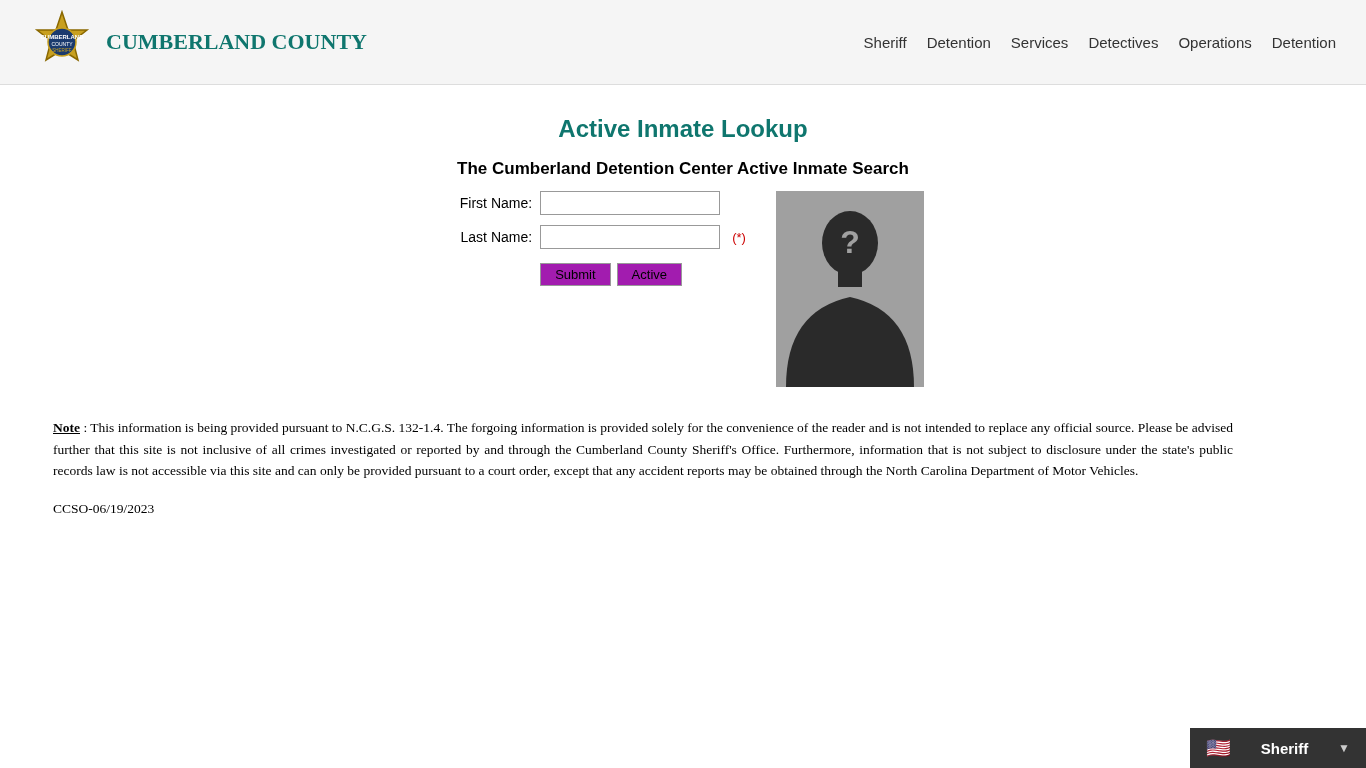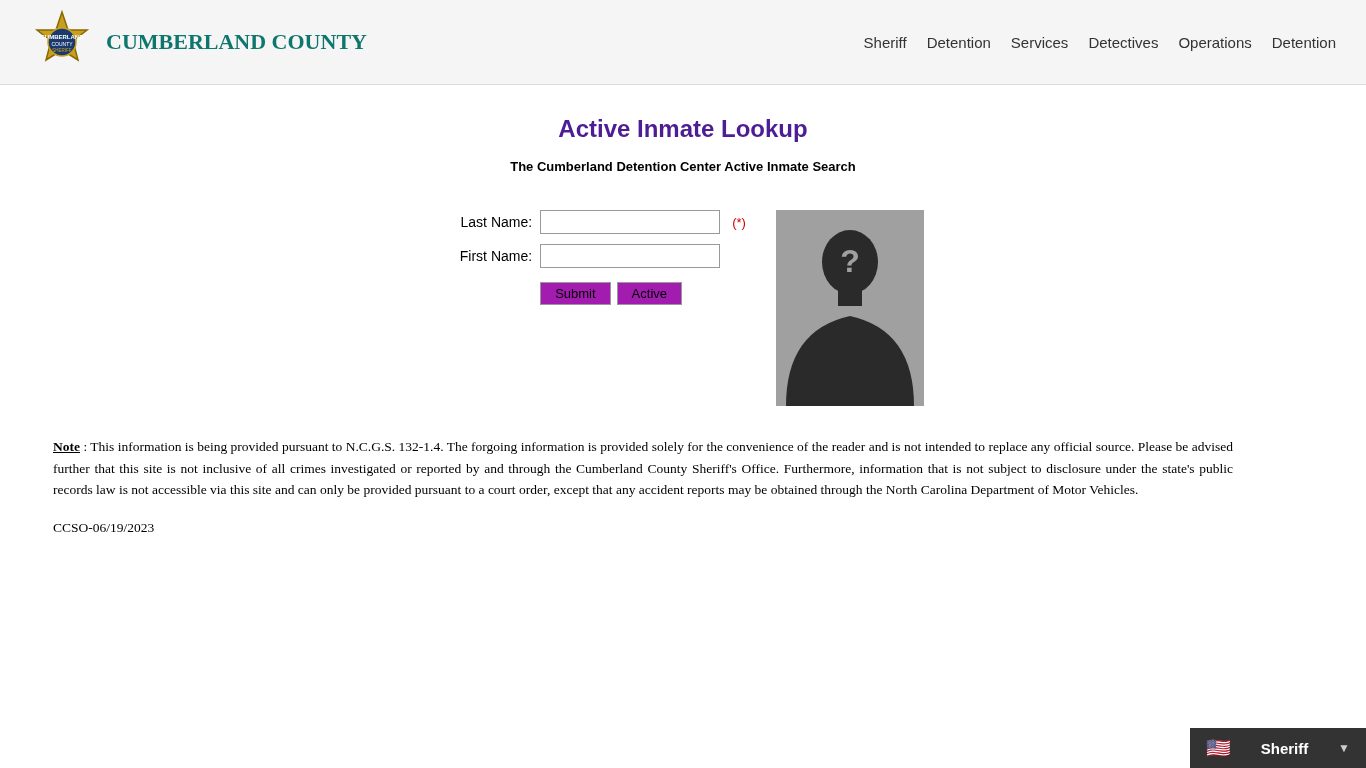--- a/index.html
+++ b/index.html
@@ -48,28 +48,28 @@
     
     #main {
       max-width: 1300px;
       margin: 0 auto;
       padding: 30px 20px 40px;
     }
     #page-title {
       text-align: center;
       font-size: 24px;
       font-weight: bold;
-      color: #4c1d95;
+      color: #0f766e;
       margin-bottom: 16px;
     }
     #page-subtitle {
       text-align: center;
-      font-size: 13px;
-      font-weight: bold;
-      margin-bottom: 36px;
+      font-size: 17px;
+      font-weight: bold;
+      margin-bottom: 12px;
     }
     #search-area {
       display: flex;
       justify-content: center;
       align-items: flex-start;
       gap: 30px;
       margin-bottom: 30px;
     }
     #form-section {
       display: flex;
@@ -200,28 +200,28 @@
 </div>
 
 <div id="main">
   <h1 id="page-title">Active Inmate Lookup</h1>
   <h2 id="page-subtitle">The Cumberland Detention Center Active Inmate Search</h2>
 
   <div id="search-area">
     <div id="form-section">
 
       <div class="form-row">
+        <label class="form-label">First Name:</label>
+        <input class="form-input" type="text" style="">
+      </div>
+
+      <div class="form-row">
         <label class="form-label">Last Name:</label>
         <input class="form-input" type="text" style="">
         <span class="required-mark">(*)</span>
-      </div>
-
-      <div class="form-row">
-        <label class="form-label">First Name:</label>
-        <input class="form-input" type="text" style="">
       </div>
 
       <div class="button-row">
         <button class="form-button">Submit</button>
         <button class="form-button">Active</button>
       </div>
     </div>
 
     <div id="silhouette-container">
       <svg viewBox="0 0 148 196" width="148" height="196" xmlns="http://www.w3.org/2000/svg">

